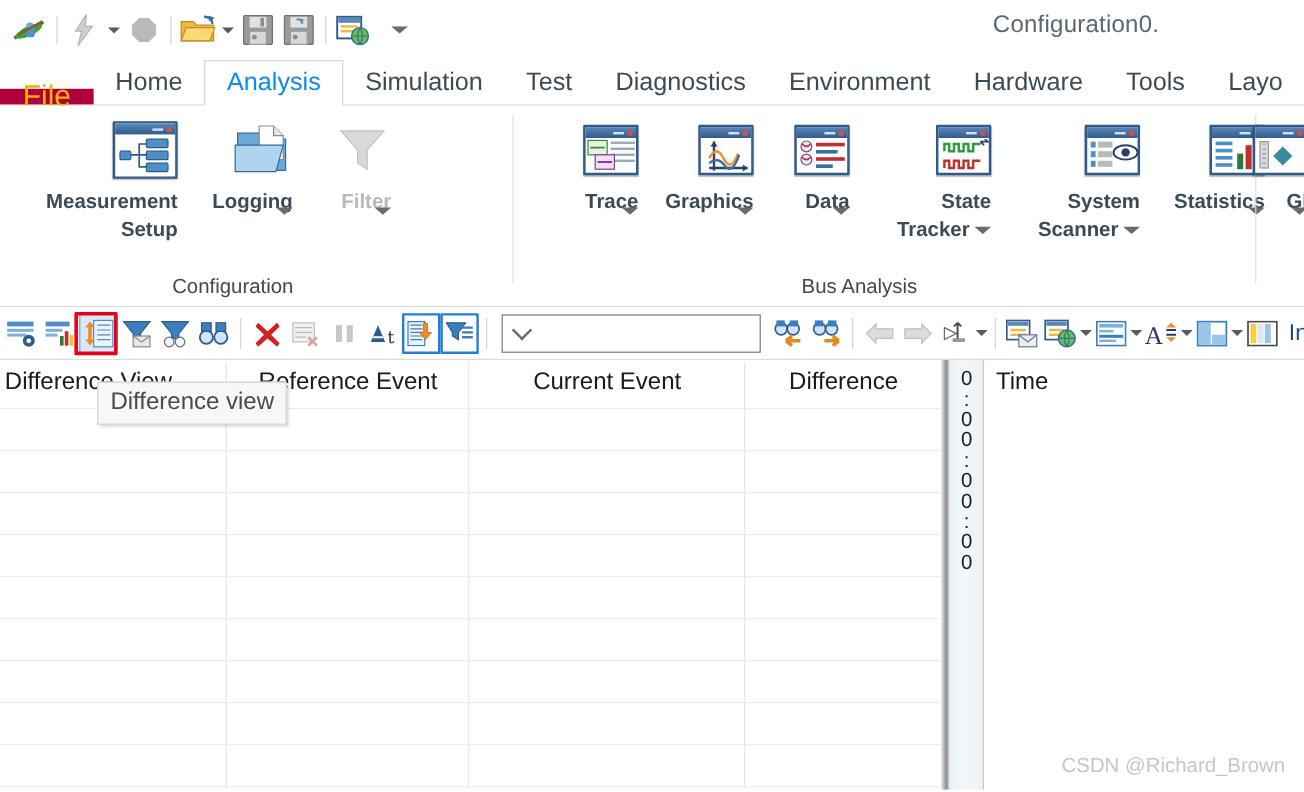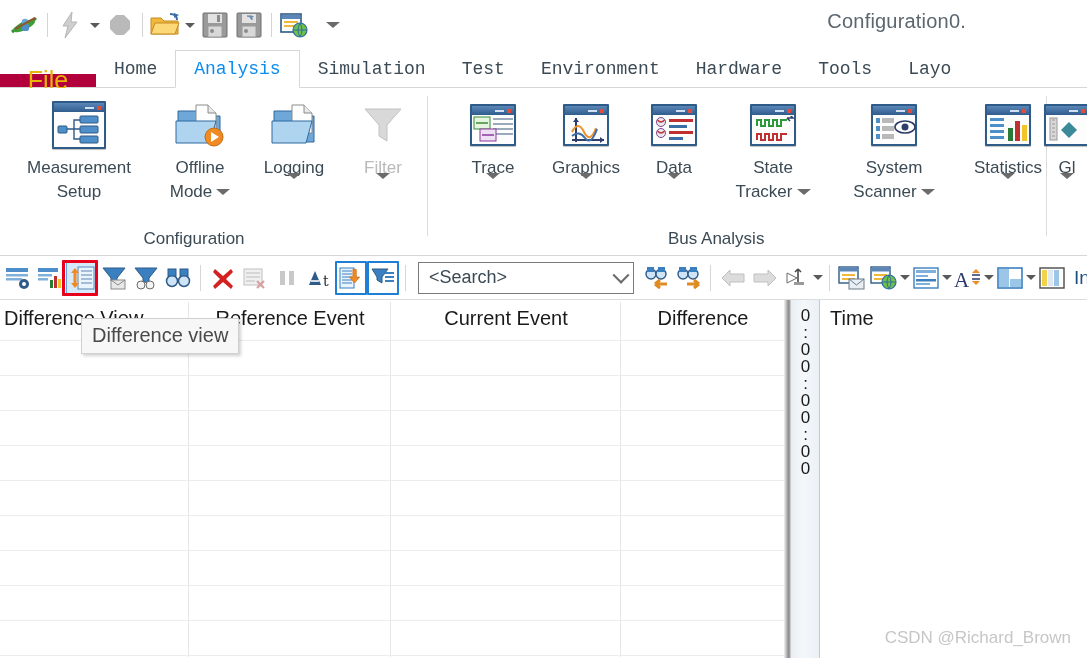--- a/index.html
+++ b/index.html
@@ -67,23 +67,22 @@
     width: 96px;
     background: #b2003c;
     color: #eab308;
     display: flex; align-items: center; justify-content: center;
     font-size: 25px;
     margin-top: 24px;
   }
   .tab {
     padding: 0 18px;
     display: flex; align-items: center; justify-content: center;
-    font-size: 18px; color: #3b4a54;
+    font-size: 21px; color: #3b4a54;
     white-space: nowrap;
-    font-family: Liberation Mono, monospace;
   }
   .tab.active {
     color: #0a8bf0;
     background: #ffffff;
     border-left: 1px solid #d6d6d6;
     border-right: 1px solid #d6d6d6;
     border-top: 1px solid #d6d6d6;
     border-bottom: 1px solid #ffffff;
     margin-bottom: -1px;
     position: relative; z-index: 3;
@@ -106,22 +105,22 @@
   }
   .rgroup-title {
     position: absolute; bottom: 6px; left: 0; width: 100%;
     text-align: center; font-size: 17px; color: #3b4a54;
   }
   .rgroup-div {
     position: absolute; top: 8px; width: 1px; height: 140px;
     background: #dcdcdc;
   }
   .rbtn {
-    display: flex; flex-direction: column; align-items: center;
-    min-width: 72px; padding: 2px 6px 0 6px;
+    display: flex; flex-direction: column; align-items: flex-end;
+    min-width: 72px; padding: 2px 6px 0 6px; font-weight: bold;
   }
   .rbtn-ico { height: 58px; display:flex; align-items:center; justify-content:center; }
   .rbtn-lbl {
     font-size: 17px; color: #3b4a54; line-height: 20px;
     text-align: center; white-space: nowrap; margin-top: 4px;
   }
   .rbtn.disabled .rbtn-lbl { color: #b9b9b9; }
   .rbtn-lbl2 { display: flex; align-items: center; justify-content: center; gap: 4px; }
   .arrow-row { margin-top: 1px; }
 
@@ -352,20 +351,21 @@
 
     <div class="win-title" style="right:8px">Configuration0.</div>
   </div>
 
   <div class="tabstrip">
     <div class="tab-file">File</div>
     <div class="tab">Home</div>
     <div class="tab active">Analysis</div>
     <div class="tab">Simulation</div>
     <div class="tab">Test</div>
+    <div class="tab">Diagnostics</div>
     <div class="tab">Environment</div>
     <div class="tab">Hardware</div>
     <div class="tab">Tools</div>
     <div class="tab">Layo</div>
   </div>
 
   <div class="ribbon">
 
     <div class="rgroup" style="left:4px; width:424px;">
       <div class="rgroup-items">
@@ -380,37 +380,20 @@
                 <rect x="26" y="13" width="18" height="7" rx="1" fill="#4e8fc9" stroke="#2e5b88"></rect>
                 <rect x="26" y="23" width="18" height="7" rx="1" fill="#4e8fc9" stroke="#2e5b88"></rect>
                 <path d="M13 16 h7 v-9 h6 M20 16 h6 M20 16 v10 h6" stroke="#2e5b88" stroke-width="1.4" fill="none"></path>
               </svg>
             </div>
           </div>
           <div class="rbtn-lbl">Measurement</div>
           <div class="rbtn-lbl">Setup</div>
         </div>
 
-        <div class="rbtn" style="min-width:92px">
-          <div class="rbtn-ico">
-            <svg width="52" height="48" viewBox="0 0 52 48">
-              <path d="M4 10 h18 l4 5 h20 v26 H4 Z" fill="#6fa8d8" stroke="#2e6ba0"></path>
-              <path d="M22 4 h12 l8 8 v20 H22 Z" fill="#ffffff" stroke="#8a8a8a"></path>
-              <path d="M34 4 v8 h8" fill="#e8e8e8" stroke="#8a8a8a"></path>
-              <path d="M2 20 h40 l-6 22 H2 Z" fill="#aed4f0" stroke="#2e6ba0"></path>
-              <circle cx="40" cy="36" r="9" fill="#f08a22" stroke="#c56a12"></circle>
-              <path d="M37 31 l8 5 l-8 5 Z" fill="#ffffff"></path>
-            </svg>
-          </div>
-          <div class="rbtn-lbl">Offline</div>
-          <div class="rbtn-lbl rbtn-lbl2">
-            <span>Mode</span>
-            <i class="caret-dn big"></i>
-          </div>
-        </div>
 
         <div class="rbtn" style="min-width:96px">
           <div class="rbtn-ico">
             <svg width="52" height="48" viewBox="0 0 52 48">
               <path d="M6 10 h18 l4 5 h18 v26 H6 Z" fill="#6fa8d8" stroke="#2e6ba0"></path>
               <path d="M24 4 h12 l8 8 v20 H24 Z" fill="#ffffff" stroke="#8a8a8a"></path>
               <path d="M36 4 v8 h8" fill="#e8e8e8" stroke="#8a8a8a"></path>
               <path d="M4 20 h40 l-6 22 H4 Z" fill="#aed4f0" stroke="#2e6ba0"></path>
             </svg>
           </div>
@@ -692,21 +675,20 @@
     <div class="tbtn bluebox">
       <svg width="24" height="22" viewBox="0 0 24 22">
         <path d="M1 2 h16 L11 10 v6 l-5 -3 V10 Z" fill="#3a7fc0" stroke="#2e5b88"></path>
         <path d="M14 6 h9 M14 10 h9 M14 14 h9" stroke="#3a7fc0" stroke-width="2"></path>
       </svg>
     </div>
 
     <div class="tb-sep"></div>
 
     <div class="searchbox">
-      <span class="txt">&lt;Search&gt;</span>
       <i class="chev"></i>
     </div>
 
     <div class="tbtn">
       <svg width="28" height="24" viewBox="0 0 28 24">
         <circle cx="9" cy="8" r="5" fill="#cfe4f6" stroke="#2e5b88" stroke-width="1.4"></circle>
         <circle cx="19" cy="8" r="5" fill="#cfe4f6" stroke="#2e5b88" stroke-width="1.4"></circle>
         <rect x="5" y="1" width="7" height="5" fill="#3a7fc0"></rect>
         <rect x="16" y="1" width="7" height="5" fill="#3a7fc0"></rect>
         <path d="M13 18 H25 M13 18 l5 -4 M13 18 l5 4" stroke="#e08a22" stroke-width="3" fill="none"></path>

